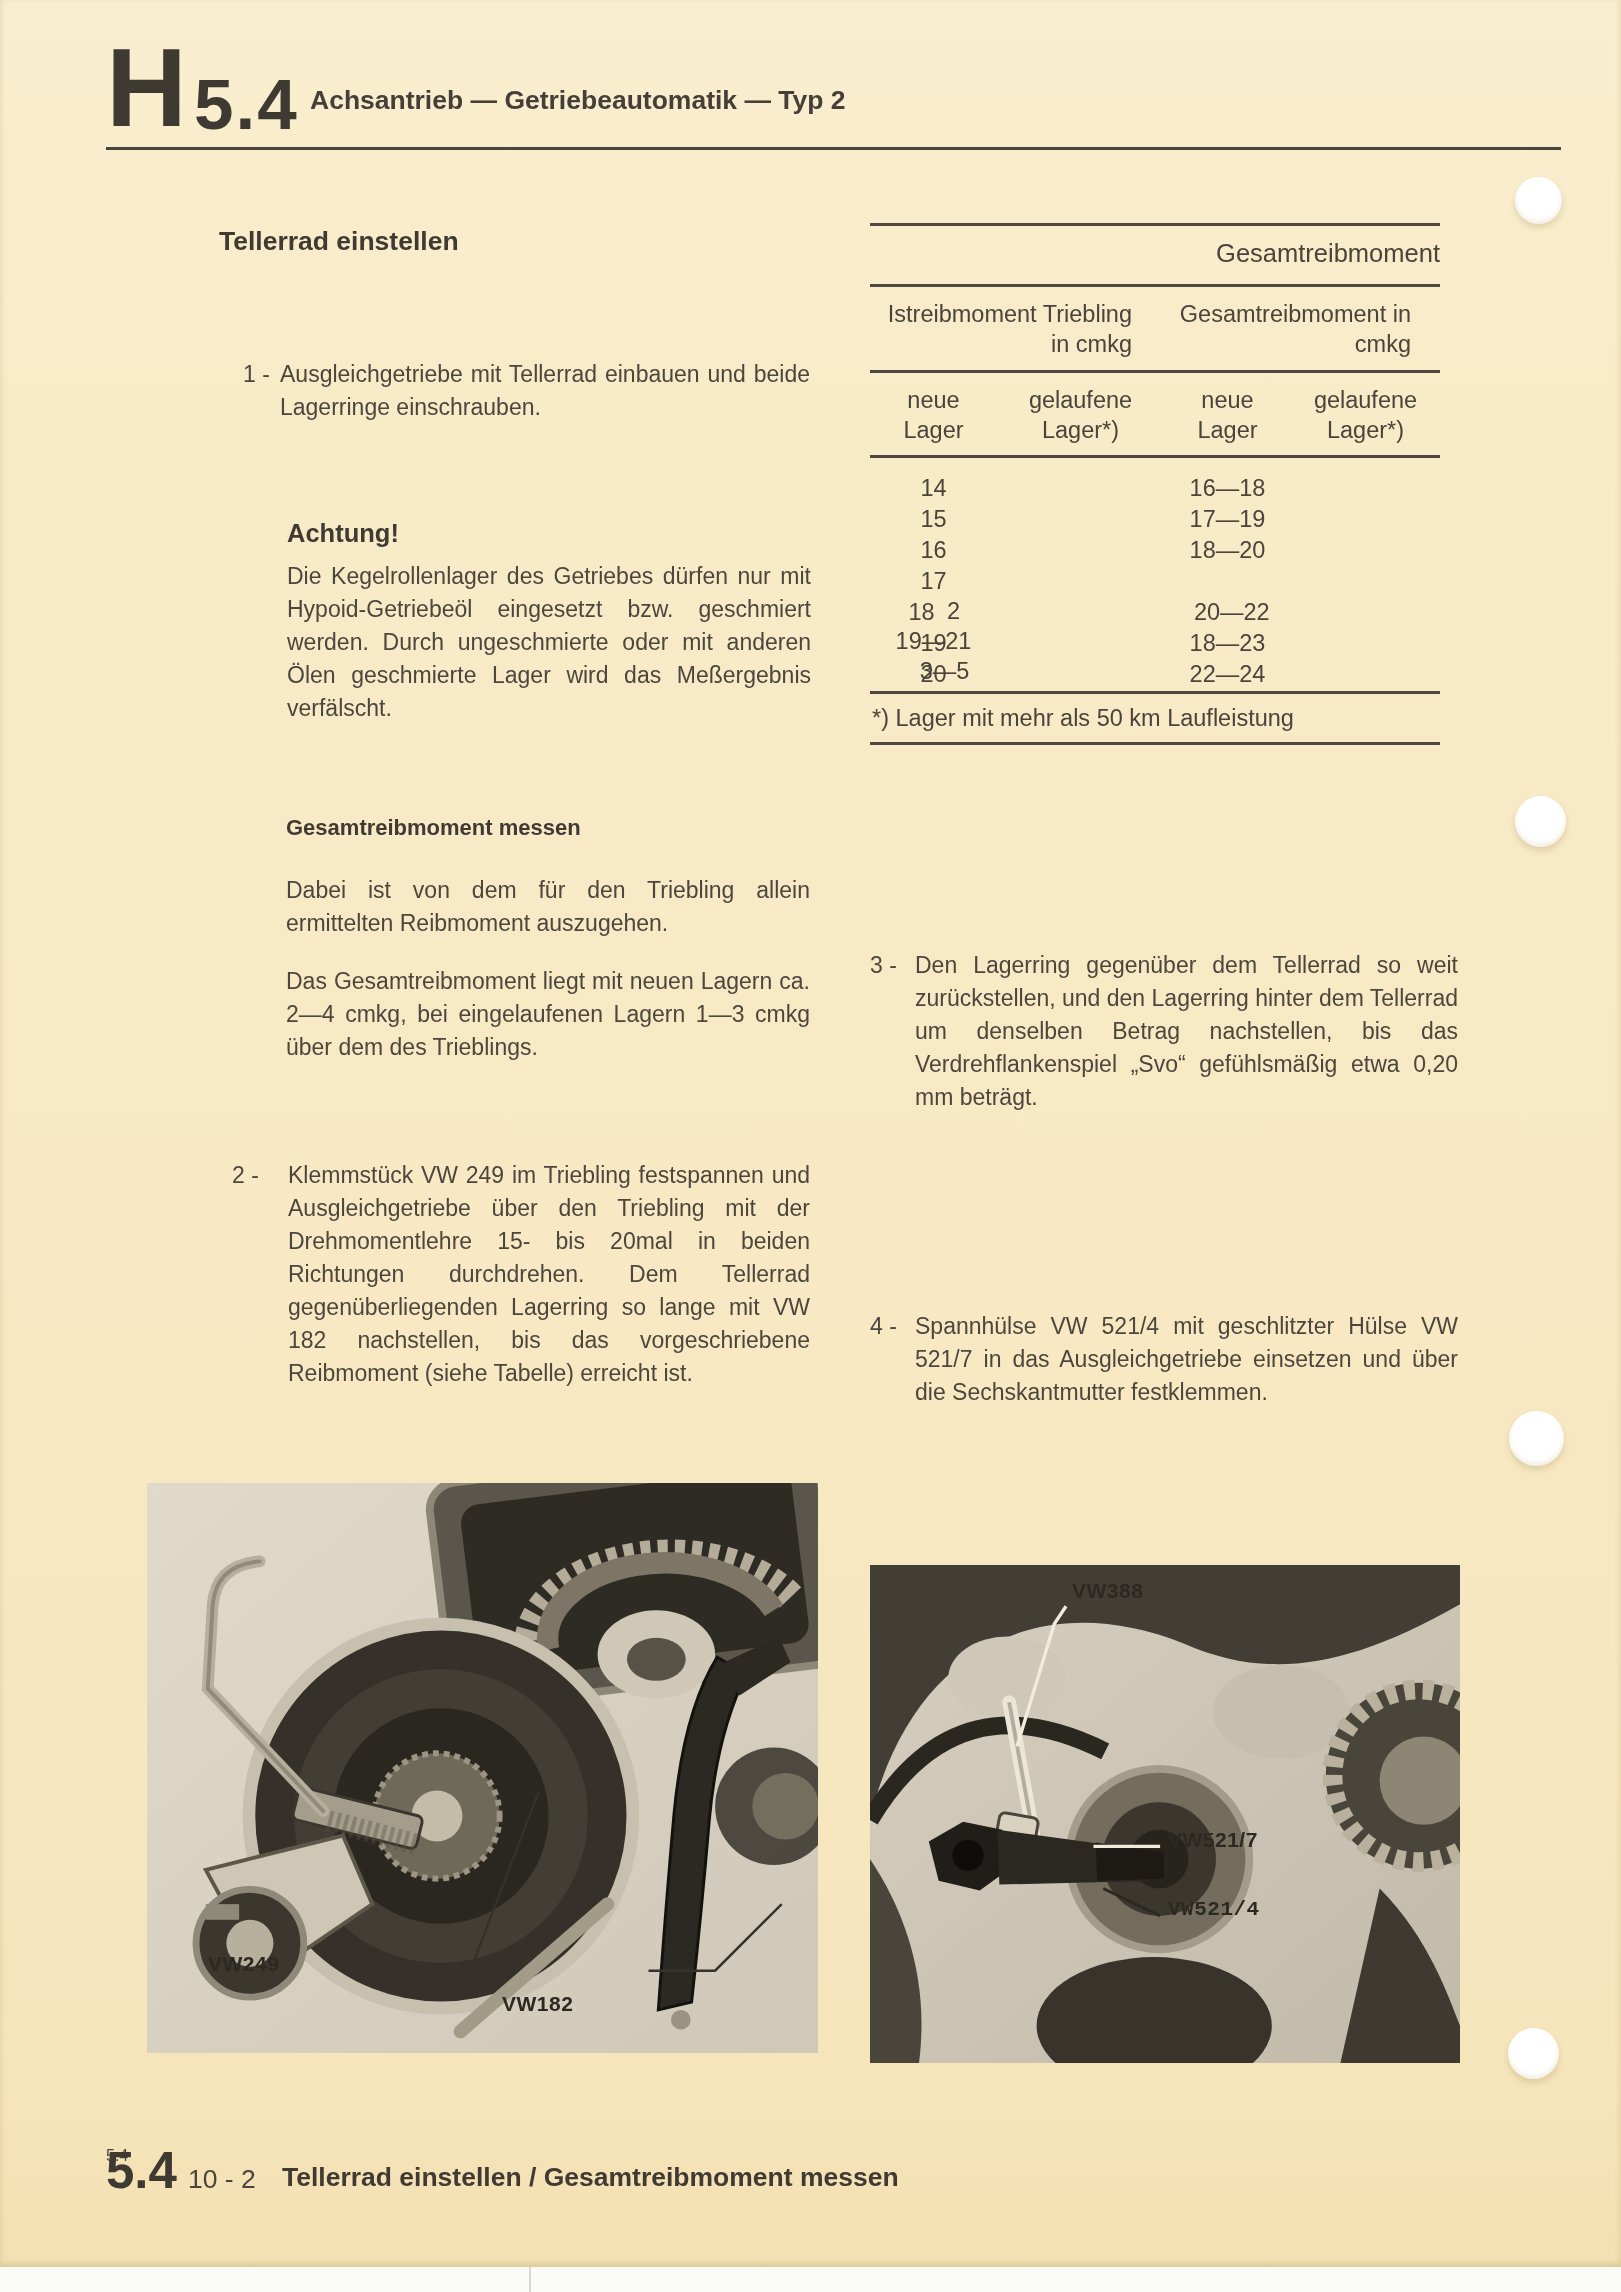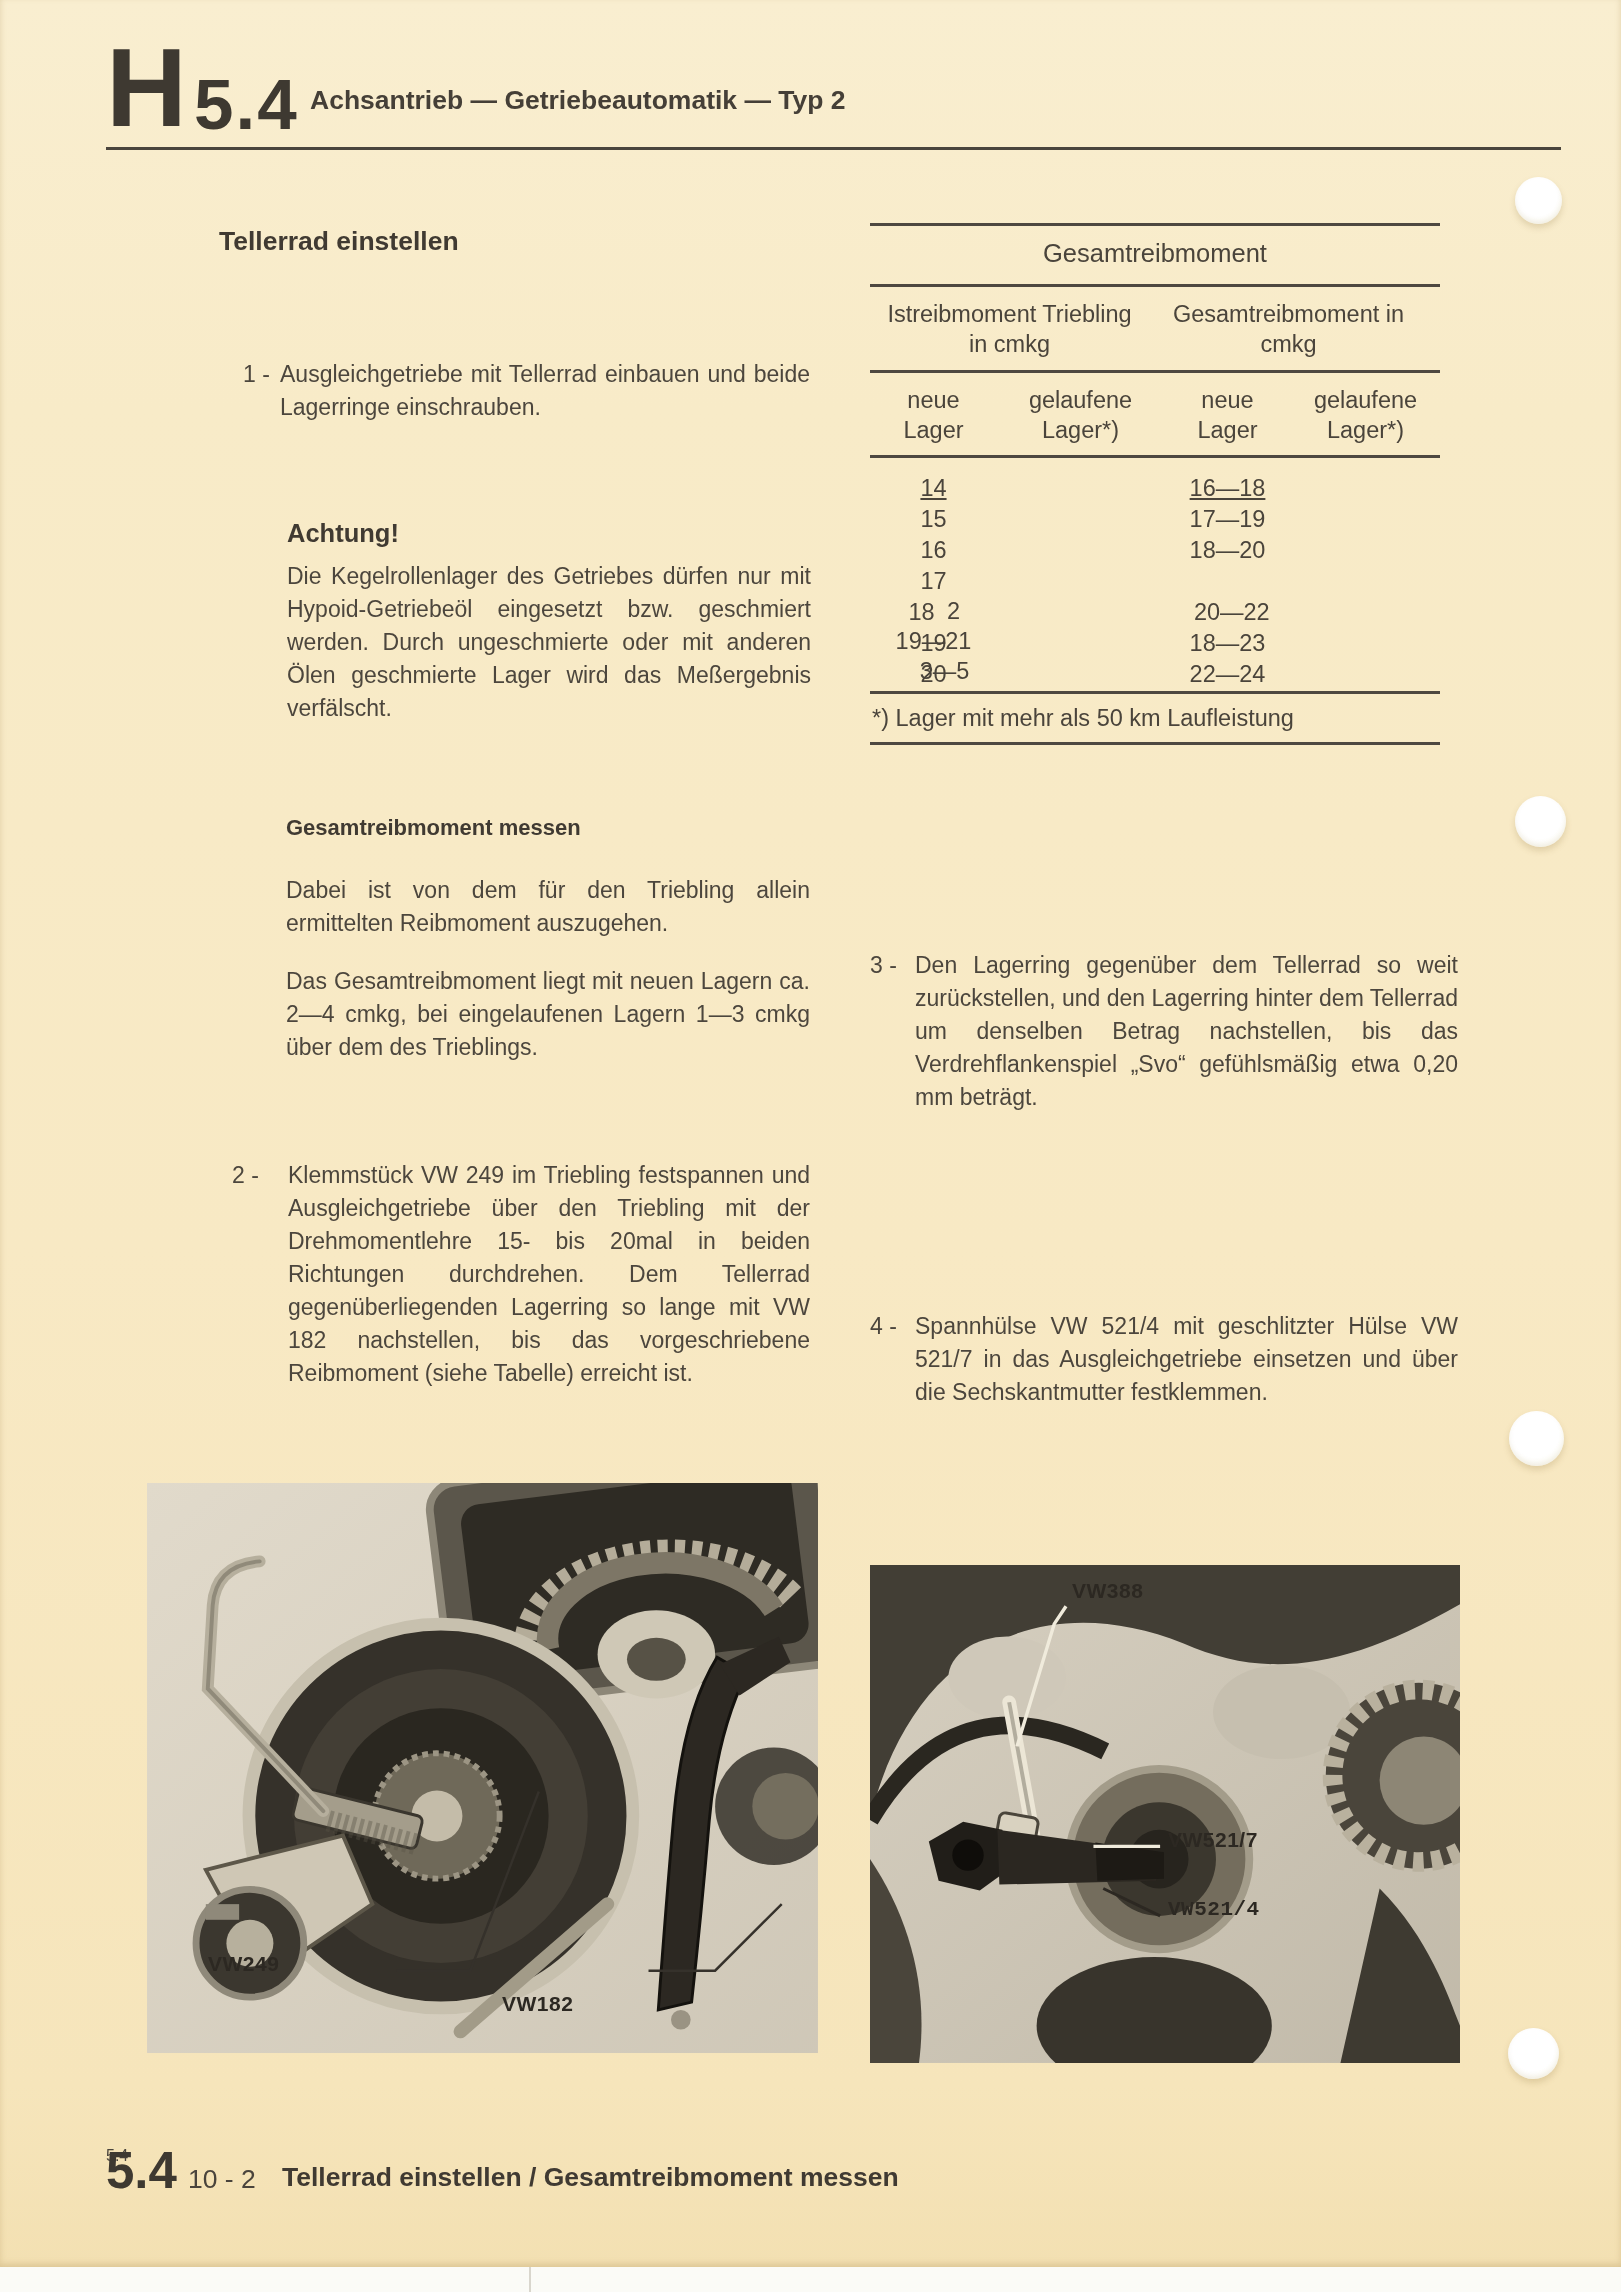--- a/index.html
+++ b/index.html
@@ -17,21 +17,21 @@
     box-shadow:inset 0 -2.9px 5.9px rgba(150,120,60,.25);
   }
   .abs{position:absolute;}
   .body-text{font-size:23px;line-height:33px;color:#4c463d;}
   .just{text-align:justify;}
   .bold-head{font-weight:bold;color:#403a32;}
   .step{display:flex;align-items:flex-start;}
   .step .num{flex:none;white-space:nowrap;}
   .step .txt{flex:1;}
   .rule{position:absolute;height:2.9px;background:#4e4840;}
-  .t-center{text-align:center;}
+  .t-center{text-align:right;}
   .t-row{display:flex;}
   .t-row .c1{width:127px;text-align:center;}
   .t-row .c2{width:167px;text-align:center;}
   .t-row .c3{width:127px;text-align:center;}
   .t-row .c4{width:149px;text-align:center;}
   .table-text{font-size:23.5px;line-height:30px;color:#4a443b;}
   .hole{
     position:absolute;border-radius:50%;
     background:radial-gradient(circle at 46% 40%, #ffffff 55%, #fdfcf4 78%, #f7f0da 92%, rgba(247,240,218,0) 100%);
     box-shadow:0 3.9px 5.9px rgba(140,115,60,.22), inset 0 -2.9px 4.9px rgba(160,140,95,.12);
@@ -90,21 +90,21 @@
 
     <div class="abs t-row table-text" style="left:870px;top:385px;width:570px;">
       <div class="c1"><span style="display:inline-block;width:74px;">neue Lager</span></div>
       <div class="c2"><span style="display:inline-block;width:123px;">gelaufene Lager*)</span></div>
       <div class="c3"><span style="display:inline-block;width:74px;">neue Lager</span></div>
       <div class="c4"><span style="display:inline-block;width:123px;">gelaufene Lager*)</span></div>
     </div>
     <div class="rule" style="left:870px;top:455px;width:570px;"></div>
 
     <div class="abs" style="left:870px;top:473px;width:570px;">
-      <div class="t-row table-text" style="height:31px;text-decoration:underline;">
+      <div class="t-row table-text" style="height:31px;">
         <div class="c1">14</div>
           <div class="c2"></div>
           <div class="c3">16—18</div>
           <div class="c4"></div>
       </div>
       <div class="t-row table-text" style="height:31px;">
         <div class="c1">15</div>
           <div class="c2"></div>
           <div class="c3">17—19</div>
           <div class="c4"></div>

